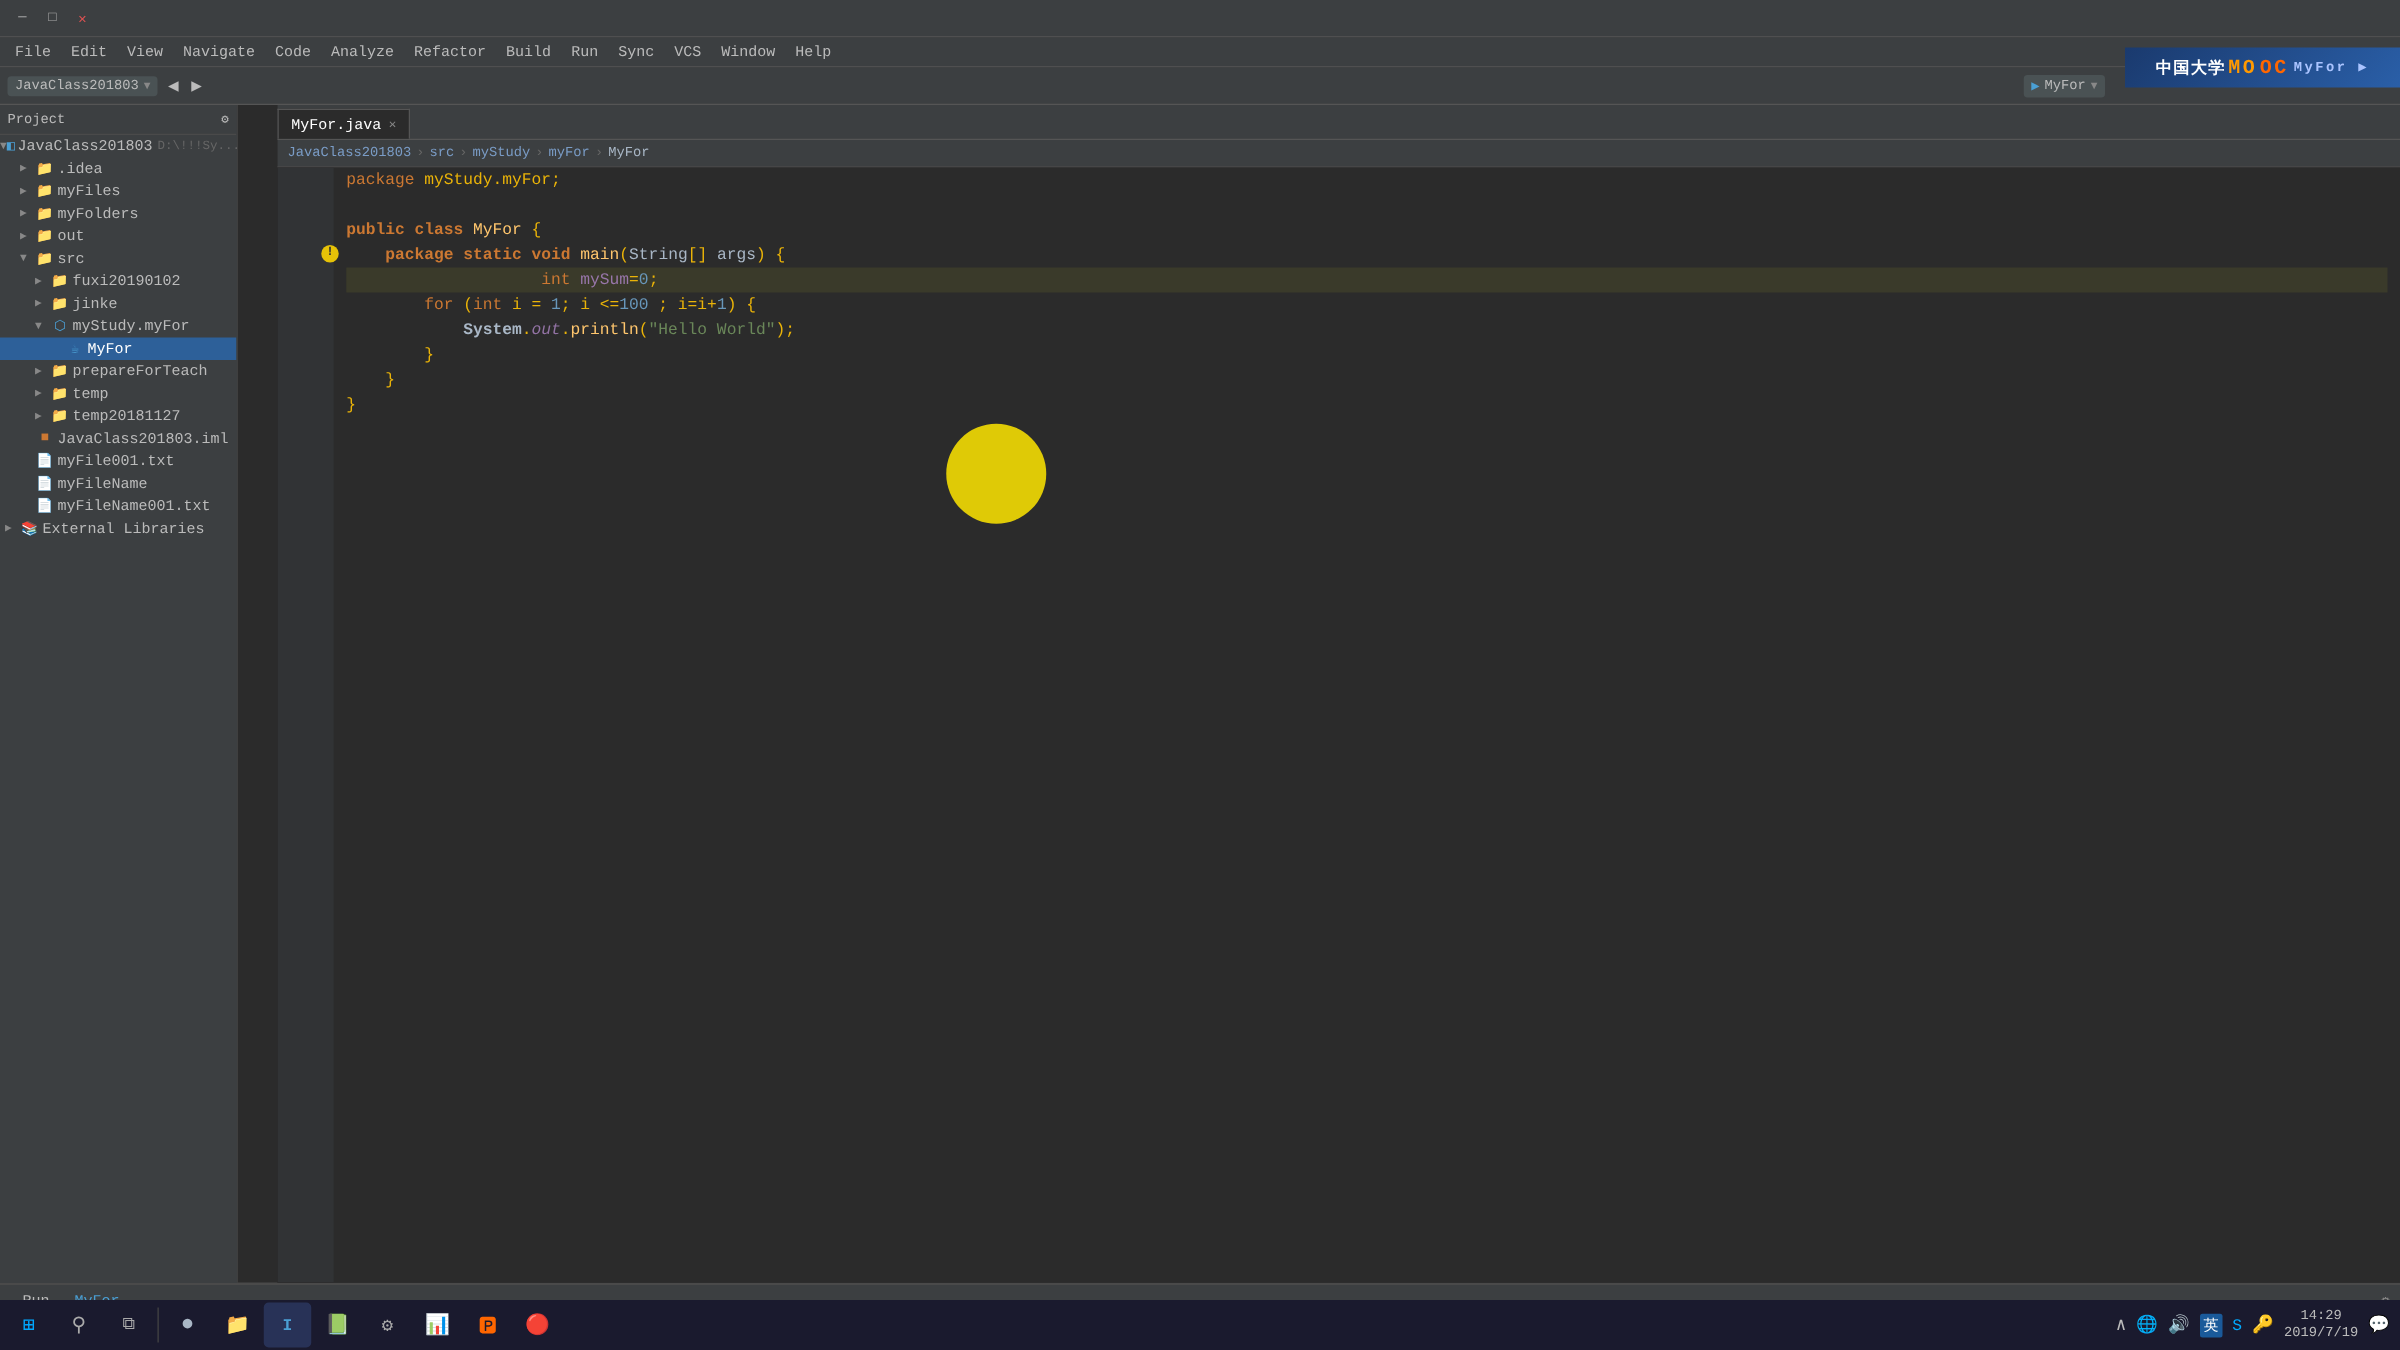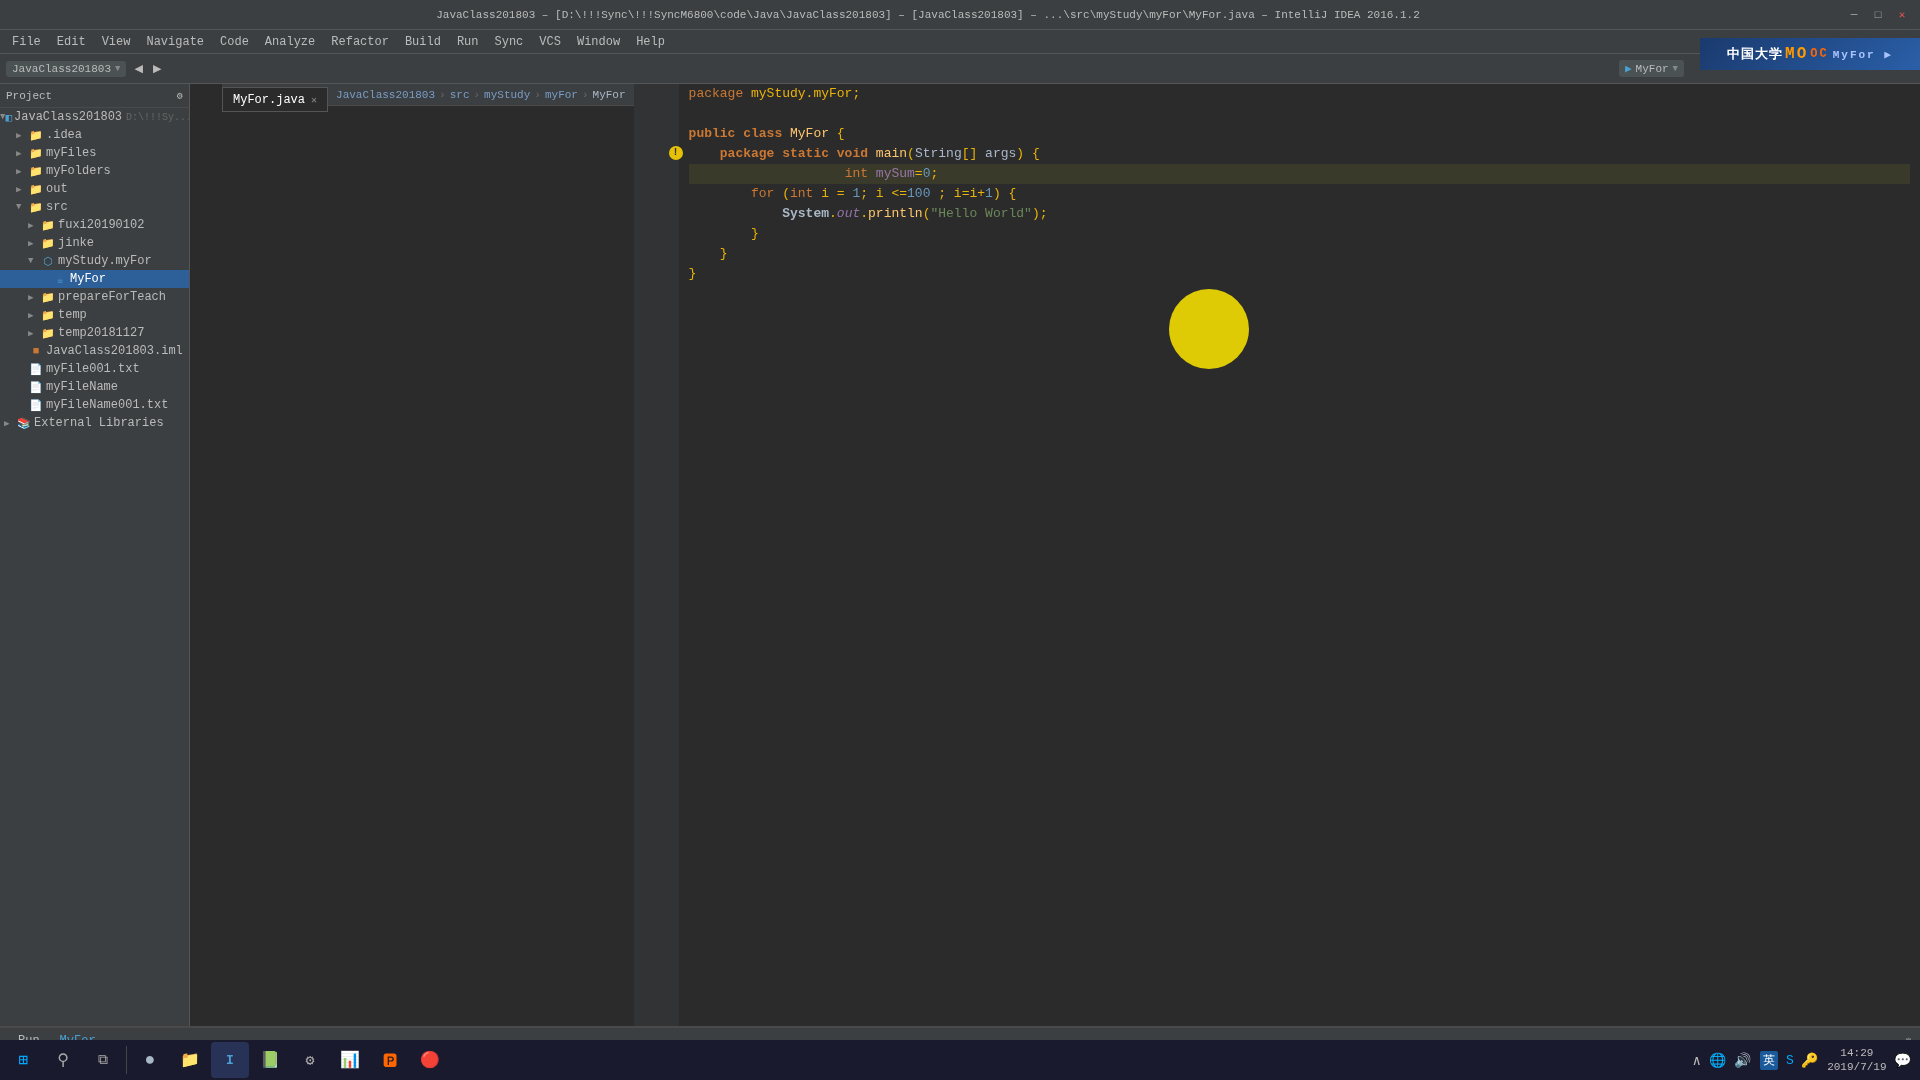--- a/index.html
+++ b/index.html
@@ -83,21 +83,21 @@
     .tree-icon { display: inline-block; width: 16px; text-align: center; font-size: 11px; margin-right: 2px; }
     .folder-icon { color: #d4a843; }
     .file-icon { color: #8888aa; }
     .module-icon { color: #4a9fd4; }
     .active-file { color: #ffffff; background: #2d6099; }
 
     
     #editor-area {
       flex: 1;
       display: flex;
-      flex-direction: row;
+      flex-direction: column;
       background: #2b2b2b;
     }
 
     
     #tab-bar {
       background: #3c3f41;
       height: 28px;
       display: flex;
       align-items: flex-end;
       border-bottom: 1px solid #555;
@@ -325,32 +325,31 @@
       color: white;
       font-size: 18px;
       font-weight: bold;
       letter-spacing: 2px;
     }
   </style>
 </head>
 <body>
 
 <div id="title-bar">
-  <span style="font-size:11px; color:#bbb; flex:1; text-align:center; overflow:hidden; text-overflow:ellipsis; white-space:nowrap;">JavaClass201803 – [D:\!!!Sync\!!!SyncM6800\code\Java\JavaClass201803] – [JavaClass201803] – ...\src\myStudy\myFor\MyFor.java – IntelliJ IDEA 2016.1.2</span>
   <div class="win-controls">
     <div class="win-btn">─</div>
     <div class="win-btn">□</div>
     <div class="win-btn" style="color:#e05252;">✕</div>
   </div>
 </div>
 
 <div id="mooc-logo">
   <span style="font-size:13px; letter-spacing:1px;">中国大学</span>
   <span style="color:#ff9900; font-size:16px; margin:0 2px;">MO</span>
-    <span style="color:#ff6600; font-size:12px;">OC</span>
+    <span style="color:#ff6600; font-size:16px;">OC</span>
   <span style="font-size:11px; margin-left:4px; color:#aac4ff;">MyFor ▶</span>
 </div>
 
 <div id="menu-bar">
   <div class="menu-item">File</div>
   <div class="menu-item">Edit</div>
   <div class="menu-item">View</div>
   <div class="menu-item">Navigate</div>
   <div class="menu-item">Code</div>
   <div class="menu-item">Analyze</div>

